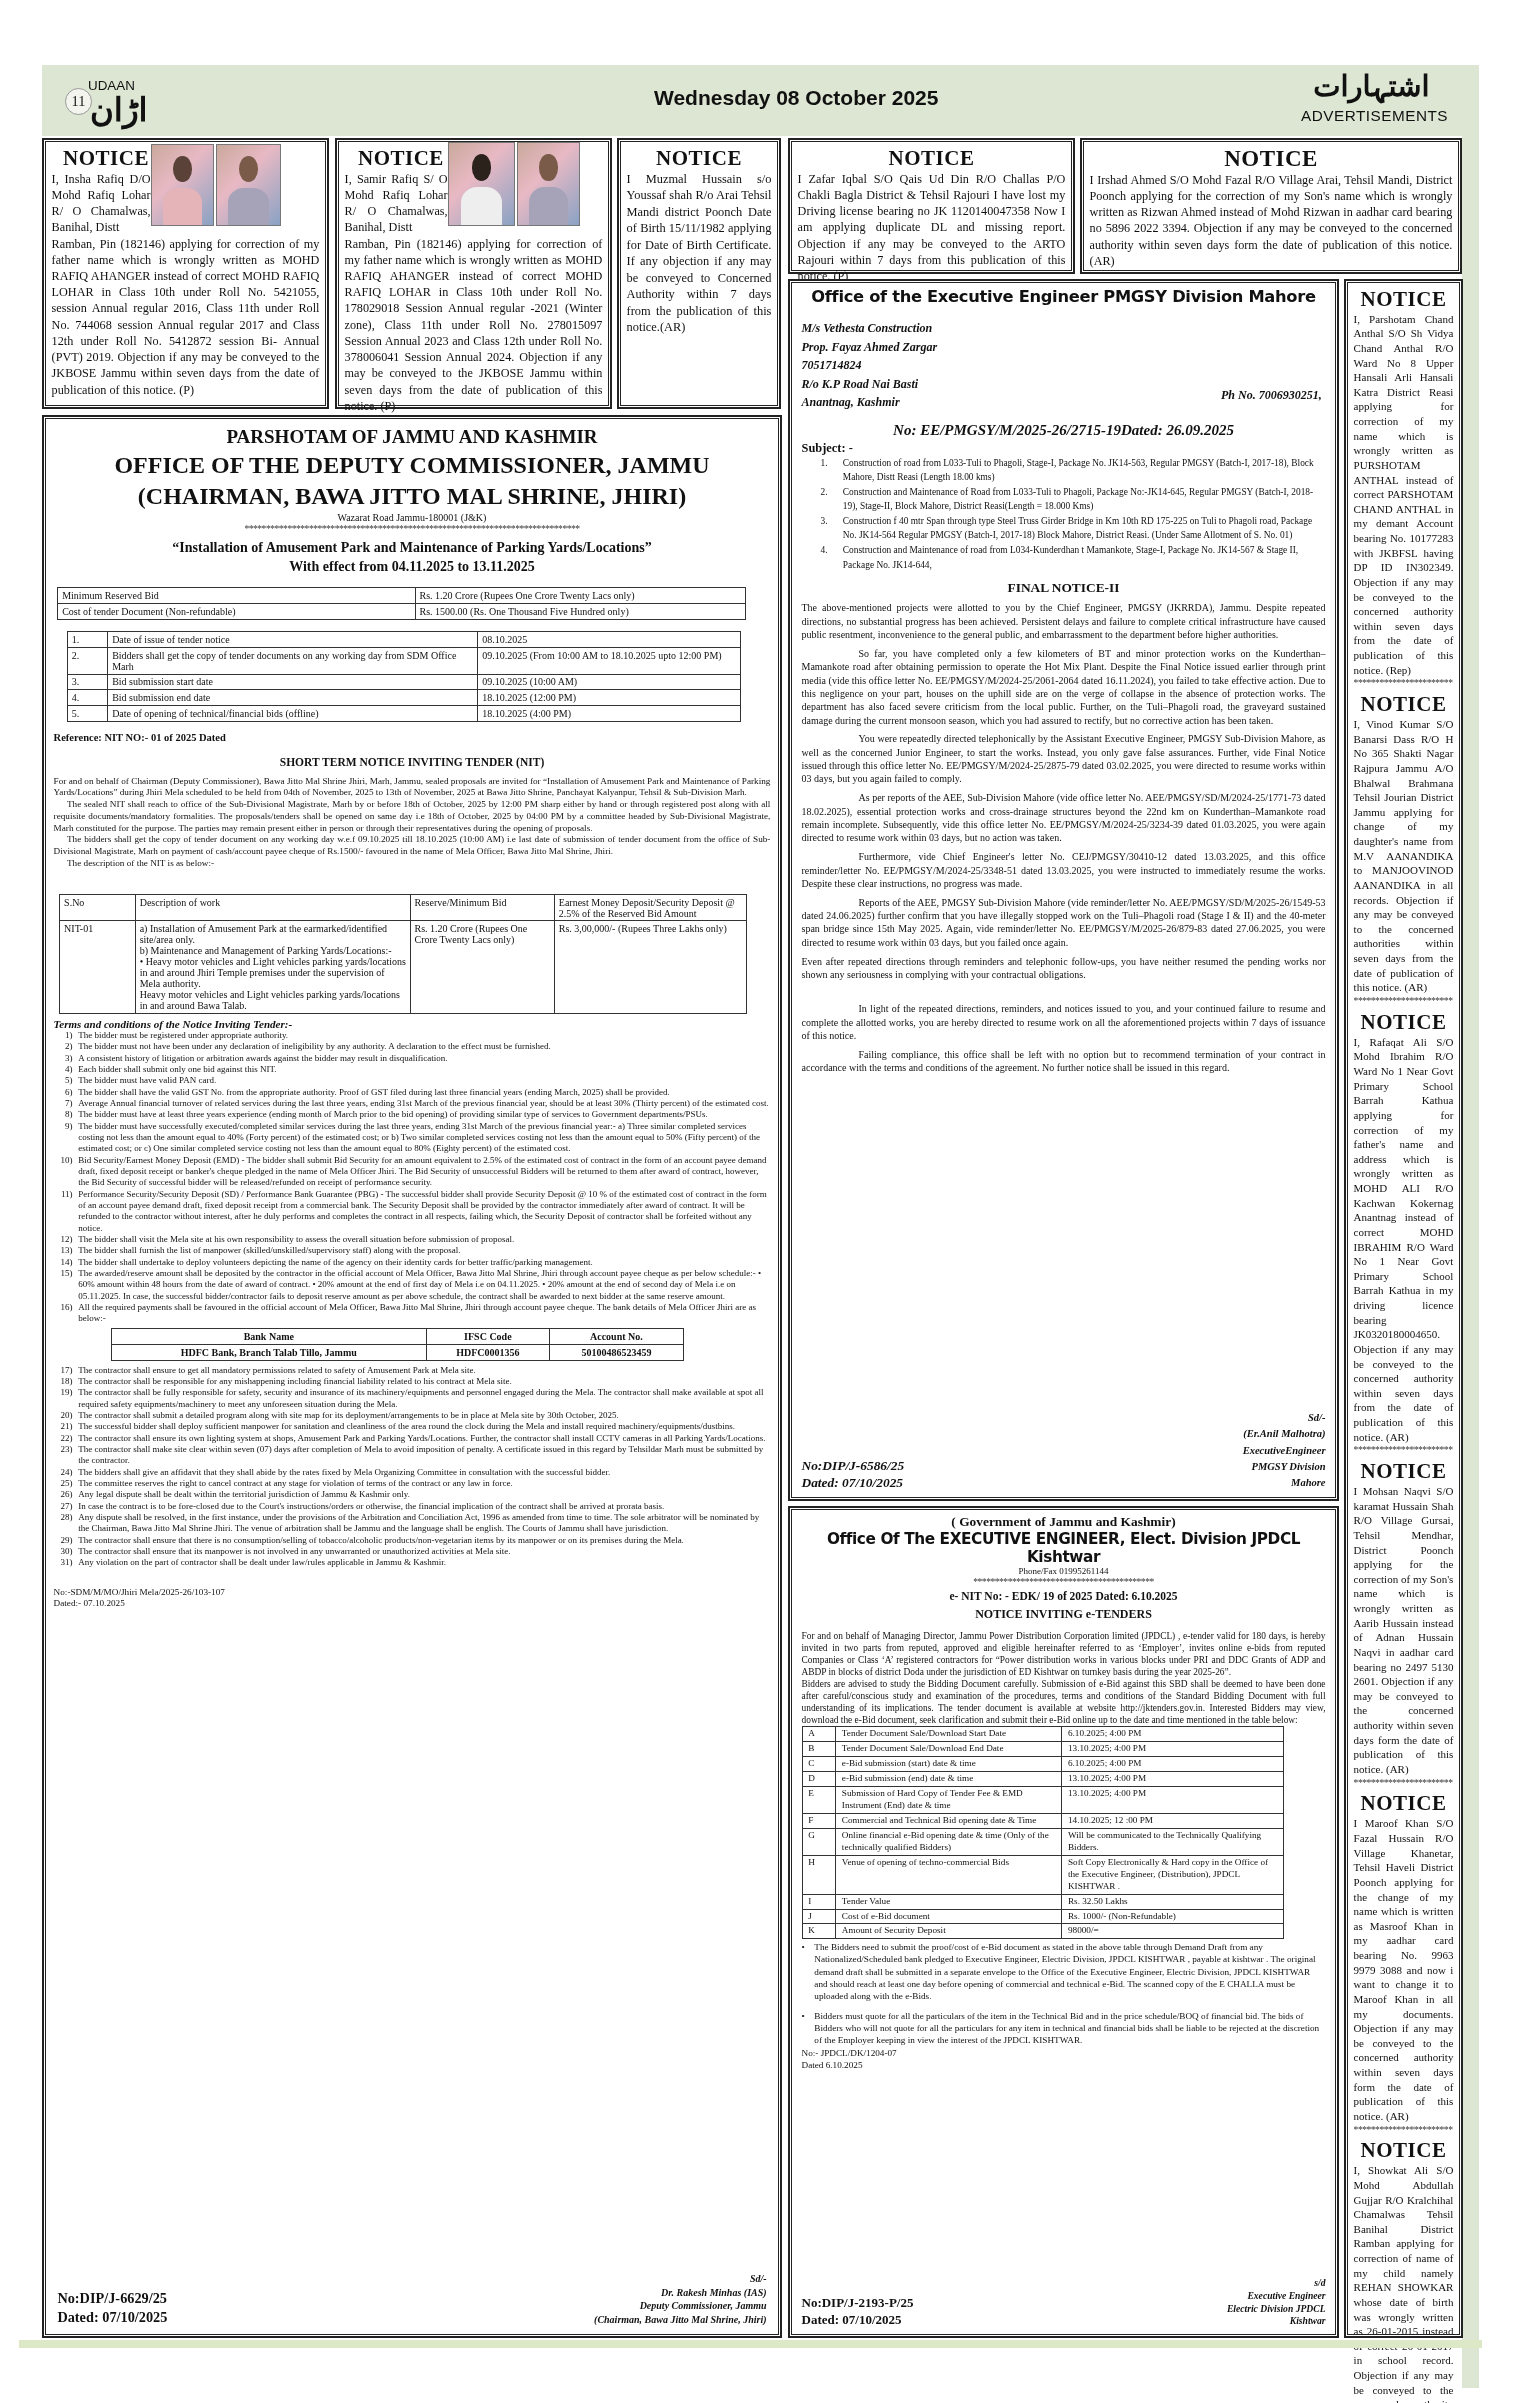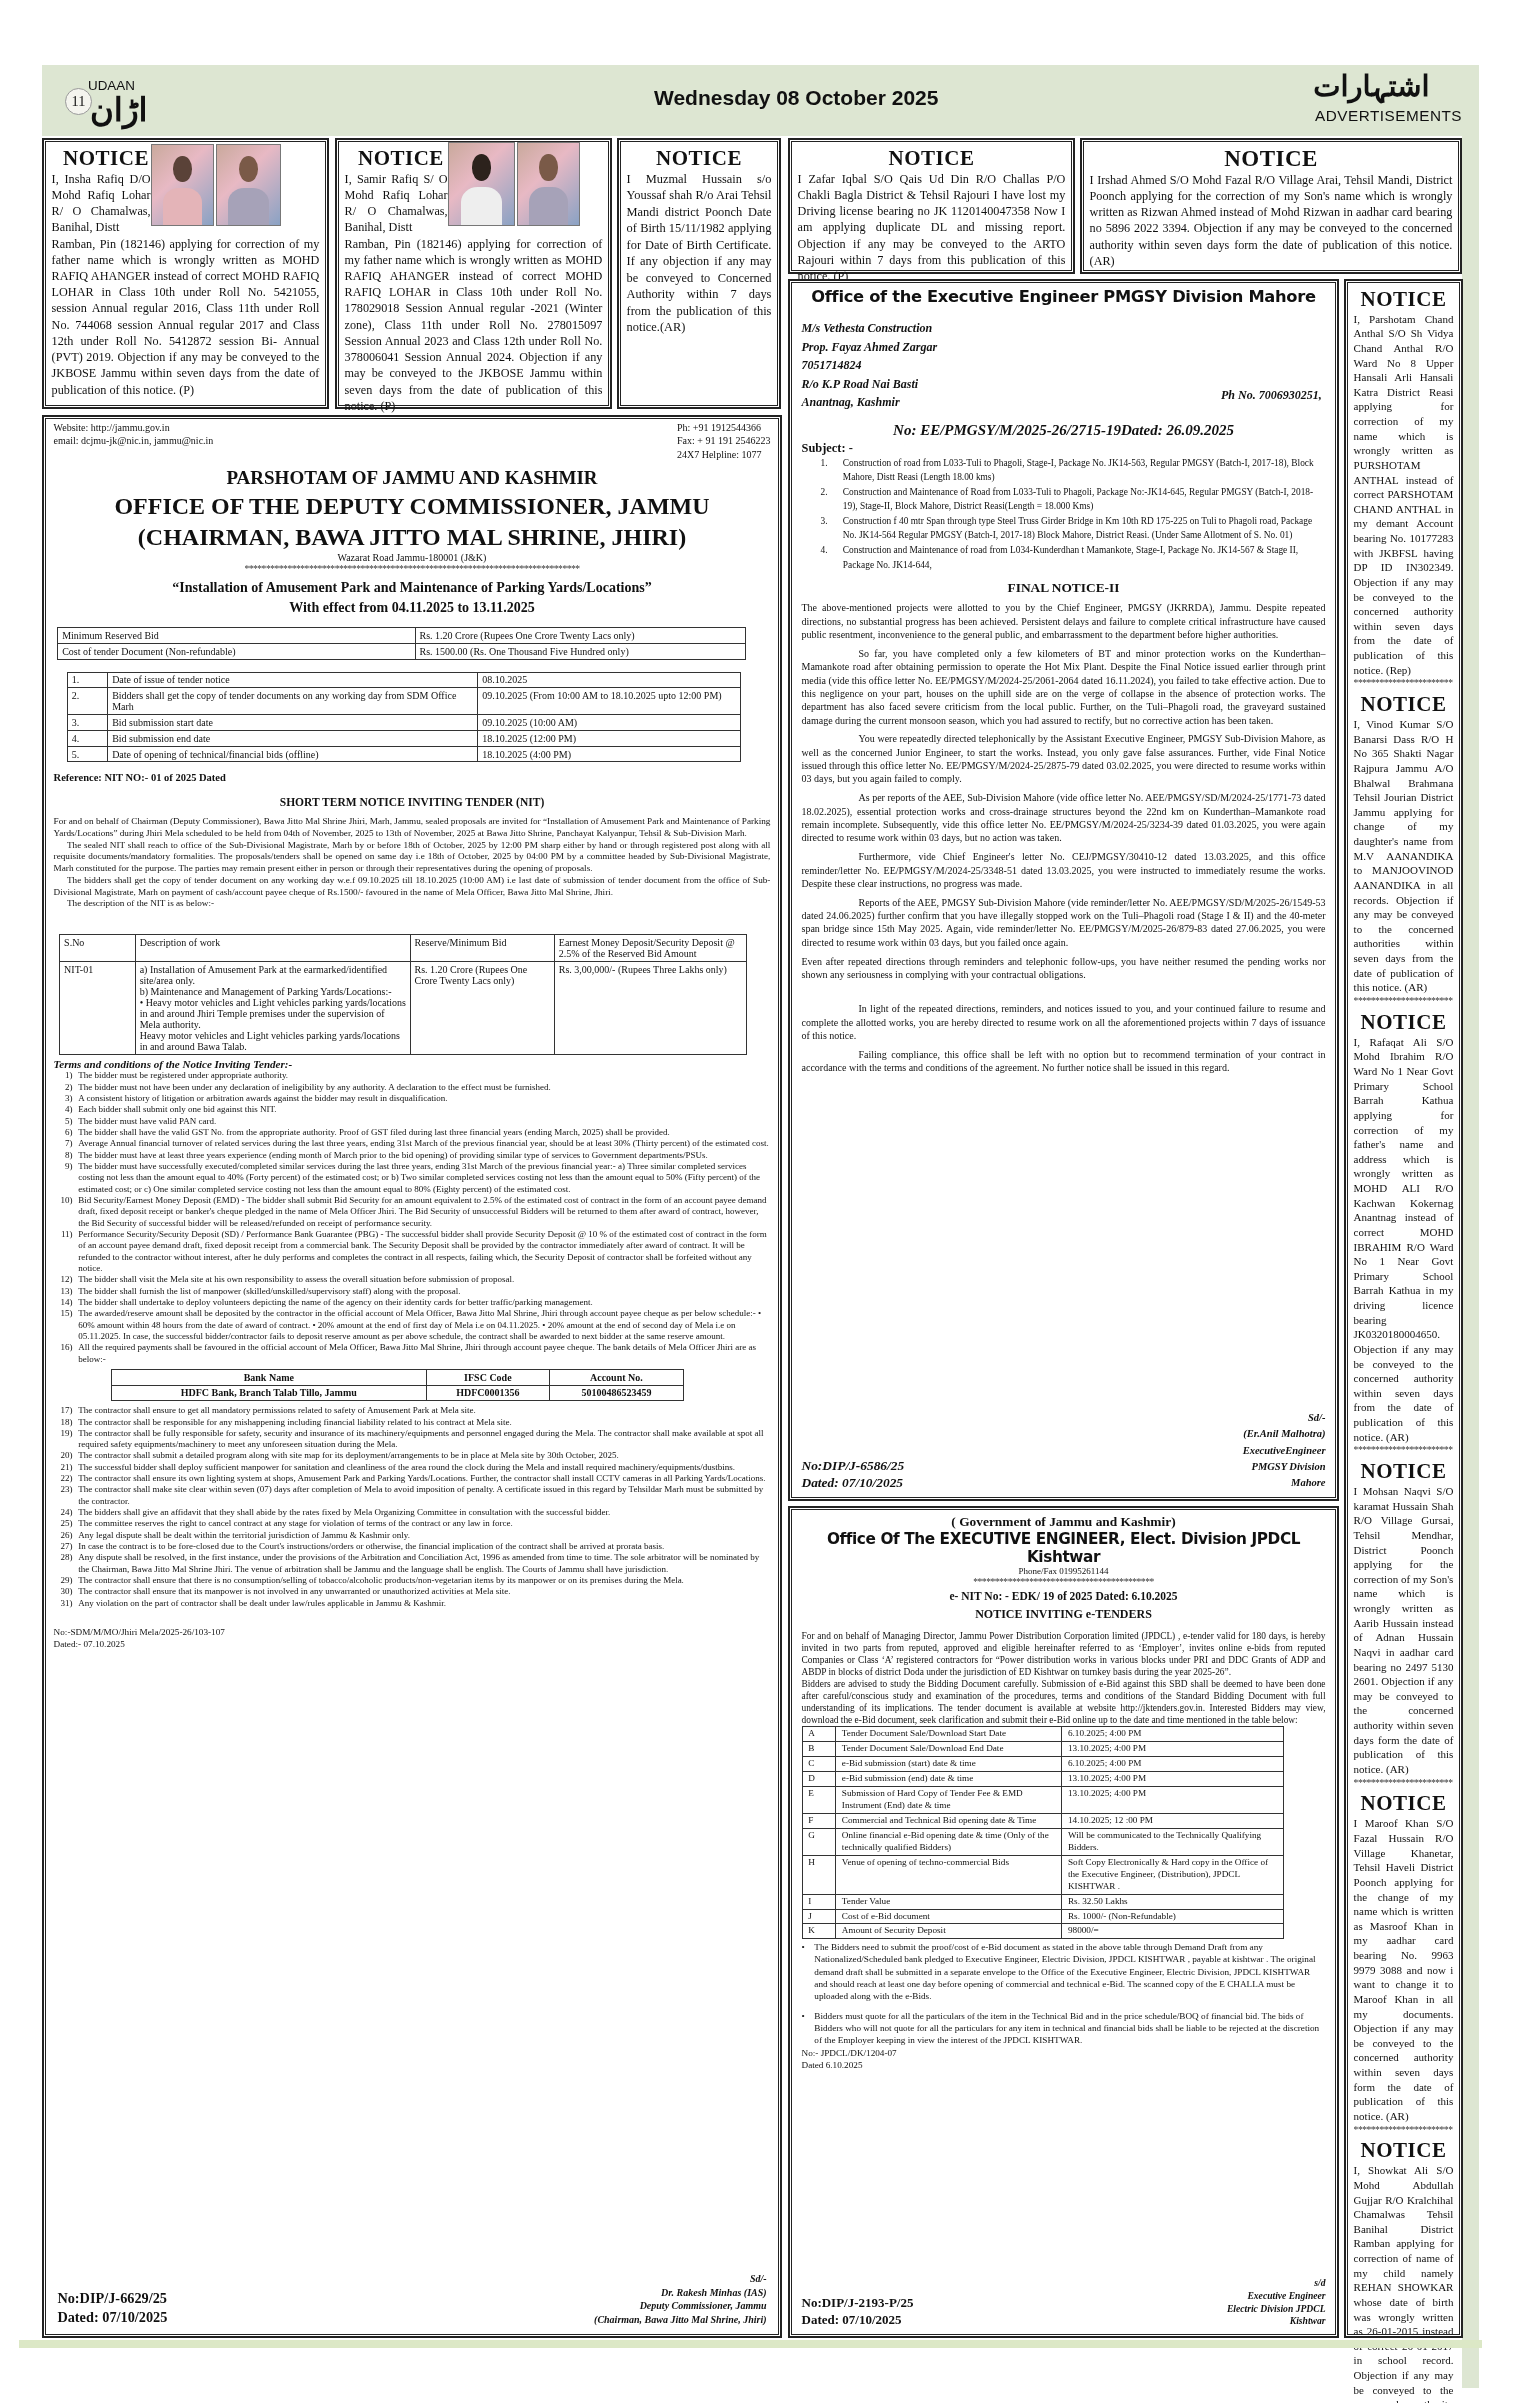--- a/index.html
+++ b/index.html
@@ -7,21 +7,21 @@
   body { font-family: "Liberation Serif", "DejaVu Serif", serif; color: #111; position: relative; }
 
   .page { position: absolute; left: 42px; top: 65px; width: 1420px; }
   .masthead { height: 71px; background: #dde6d2; position: relative; }
   .pg-num { position: absolute; left: 23px; top: 23px; width: 27px; height: 27px; border-radius: 50%;
             background: #f4f4ee; border: 1px solid #999; font-size: 14.3px; text-align: center; line-height: 25px; }
   .logo-latin { position: absolute; left: 46px; top: 13.4px; font-family: "Liberation Sans", sans-serif; font-size: 13.4px; }
   .logo-urdu { position: absolute; left: 48px; top: 29px; font-size: 32.5px; font-weight: bold; line-height: 32.5px; }
   .date-line { position: absolute; left: 612px; top: 21px; font-family: "Liberation Sans", sans-serif; font-weight: bold; font-size: 21px; }
   .ads-urdu { position: absolute; right: 32.5px; top: 3.8px; font-size: 29px; font-weight: bold; }
-  .ads-en { position: absolute; right: 0; top: 42px; font-family: "Liberation Sans", sans-serif; font-size: 15.3px; letter-spacing: 0.5px; }
+  .ads-en { position: absolute; right: 14px; top: 42px; font-family: "Liberation Sans", sans-serif; font-size: 15.3px; letter-spacing: 0.5px; }
   .side-strip { position: absolute; top: 0; right: -17px; width: 17px; height: 2323px; background: #dde6d2; }
   .bottom-strip { position: absolute; top: 2275px; left: -23px; width: 1463px; height: 7.6px; background: #dce8c6; }
 
   .box { position: absolute; border: 2.9px double #222; outline: 1px solid #222; outline-offset: -4.8px; padding: 5.7px 7.6px; background: #fff; }
   .notice-title { font-weight: bold; font-size: 21px; text-align: center; letter-spacing: 0.5px; }
   .notice-body { font-size: 13px; line-height: 1.33; text-align: justify; }
   .sm-body { font-size: 12.2px; line-height: 1.33; text-align: justify; }
   .stars { font-size: 9.6px; text-align: center; letter-spacing: -0.5px; color: #333; overflow: hidden; white-space: nowrap; }
   .photo { position: absolute; background: linear-gradient(135deg, #c9a99c, #e8b9c4 40%, #8aa2c4); border: 1px solid #777; }
   .photo .head { position: absolute; left: 35%; top: 14%; width: 30%; height: 32%; border-radius: 50%; background: #5a4238; }
@@ -112,31 +112,20 @@
     <div class="notice-title">NOTICE</div>
     <div class="sm-body">I Zafar Iqbal S/O Qais Ud Din R/O Challas P/O Chakli Bagla District &amp; Tehsil Rajouri I have lost my Driving license bearing no JK 1120140047358 Now I am applying duplicate DL and missing report. Objection if any may be conveyed to the ARTO Rajouri within 7 days from this publication of this notice. (P)</div>
   </div>
 
   <div class="box" style="left:1038px;top:73px;width:382px;height:136px;">
     <div class="notice-title" style="font-size:23px;">NOTICE</div>
     <div class="sm-body">I Irshad Ahmed S/O Mohd Fazal R/O Village Arai, Tehsil Mandi, District Poonch applying for the correction of my Son's name which is wrongly written as Rizwan Ahmed instead of Mohd Rizwan in aadhar card bearing no 5896 2022 3394. Objection if any may be conveyed to the concerned authority within seven days form the date of publication of this notice. (AR)</div>
   </div>
 
   <div class="box" style="left:0;top:350px;width:740px;height:1923px;padding:3.8px 9.6px;">
-    <div style="display:flex;justify-content:space-between;">
-      <div class="dc-header-small">
-        <div>Website: http://jammu.gov.in</div>
-        <div>email: dcjmu-jk@nic.in, jammu@nic.in</div>
-      </div>
-      <div class="dc-header-small">
-        <div>Ph: +91 1912544366</div>
-        <div>Fax: + 91 191 2546223</div>
-        <div>24X7 Helpline: 1077</div>
-      </div>
-    </div>
     <div class="dc-title-1">PARSHOTAM OF JAMMU AND KASHMIR</div>
     <div class="dc-title-2">OFFICE OF THE DEPUTY COMMISSIONER, JAMMU</div>
     <div class="dc-title-3">(CHAIRMAN, BAWA JITTO MAL SHRINE, JHIRI)</div>
     <div class="dc-addr">Wazarat Road Jammu-180001 (J&amp;K)</div>
     <div class="stars">******************************************************************************</div>
     <div class="dc-sub">“Installation of Amusement Park and Maintenance of Parking Yards/Locations”</div>
     <div class="dc-eff">With effect from 04.11.2025 to 13.11.2025</div>
 
     <table style="margin-top:11.5px;width:96%;margin-left:3.8px;">
       <tbody id="dc-bid-body">

